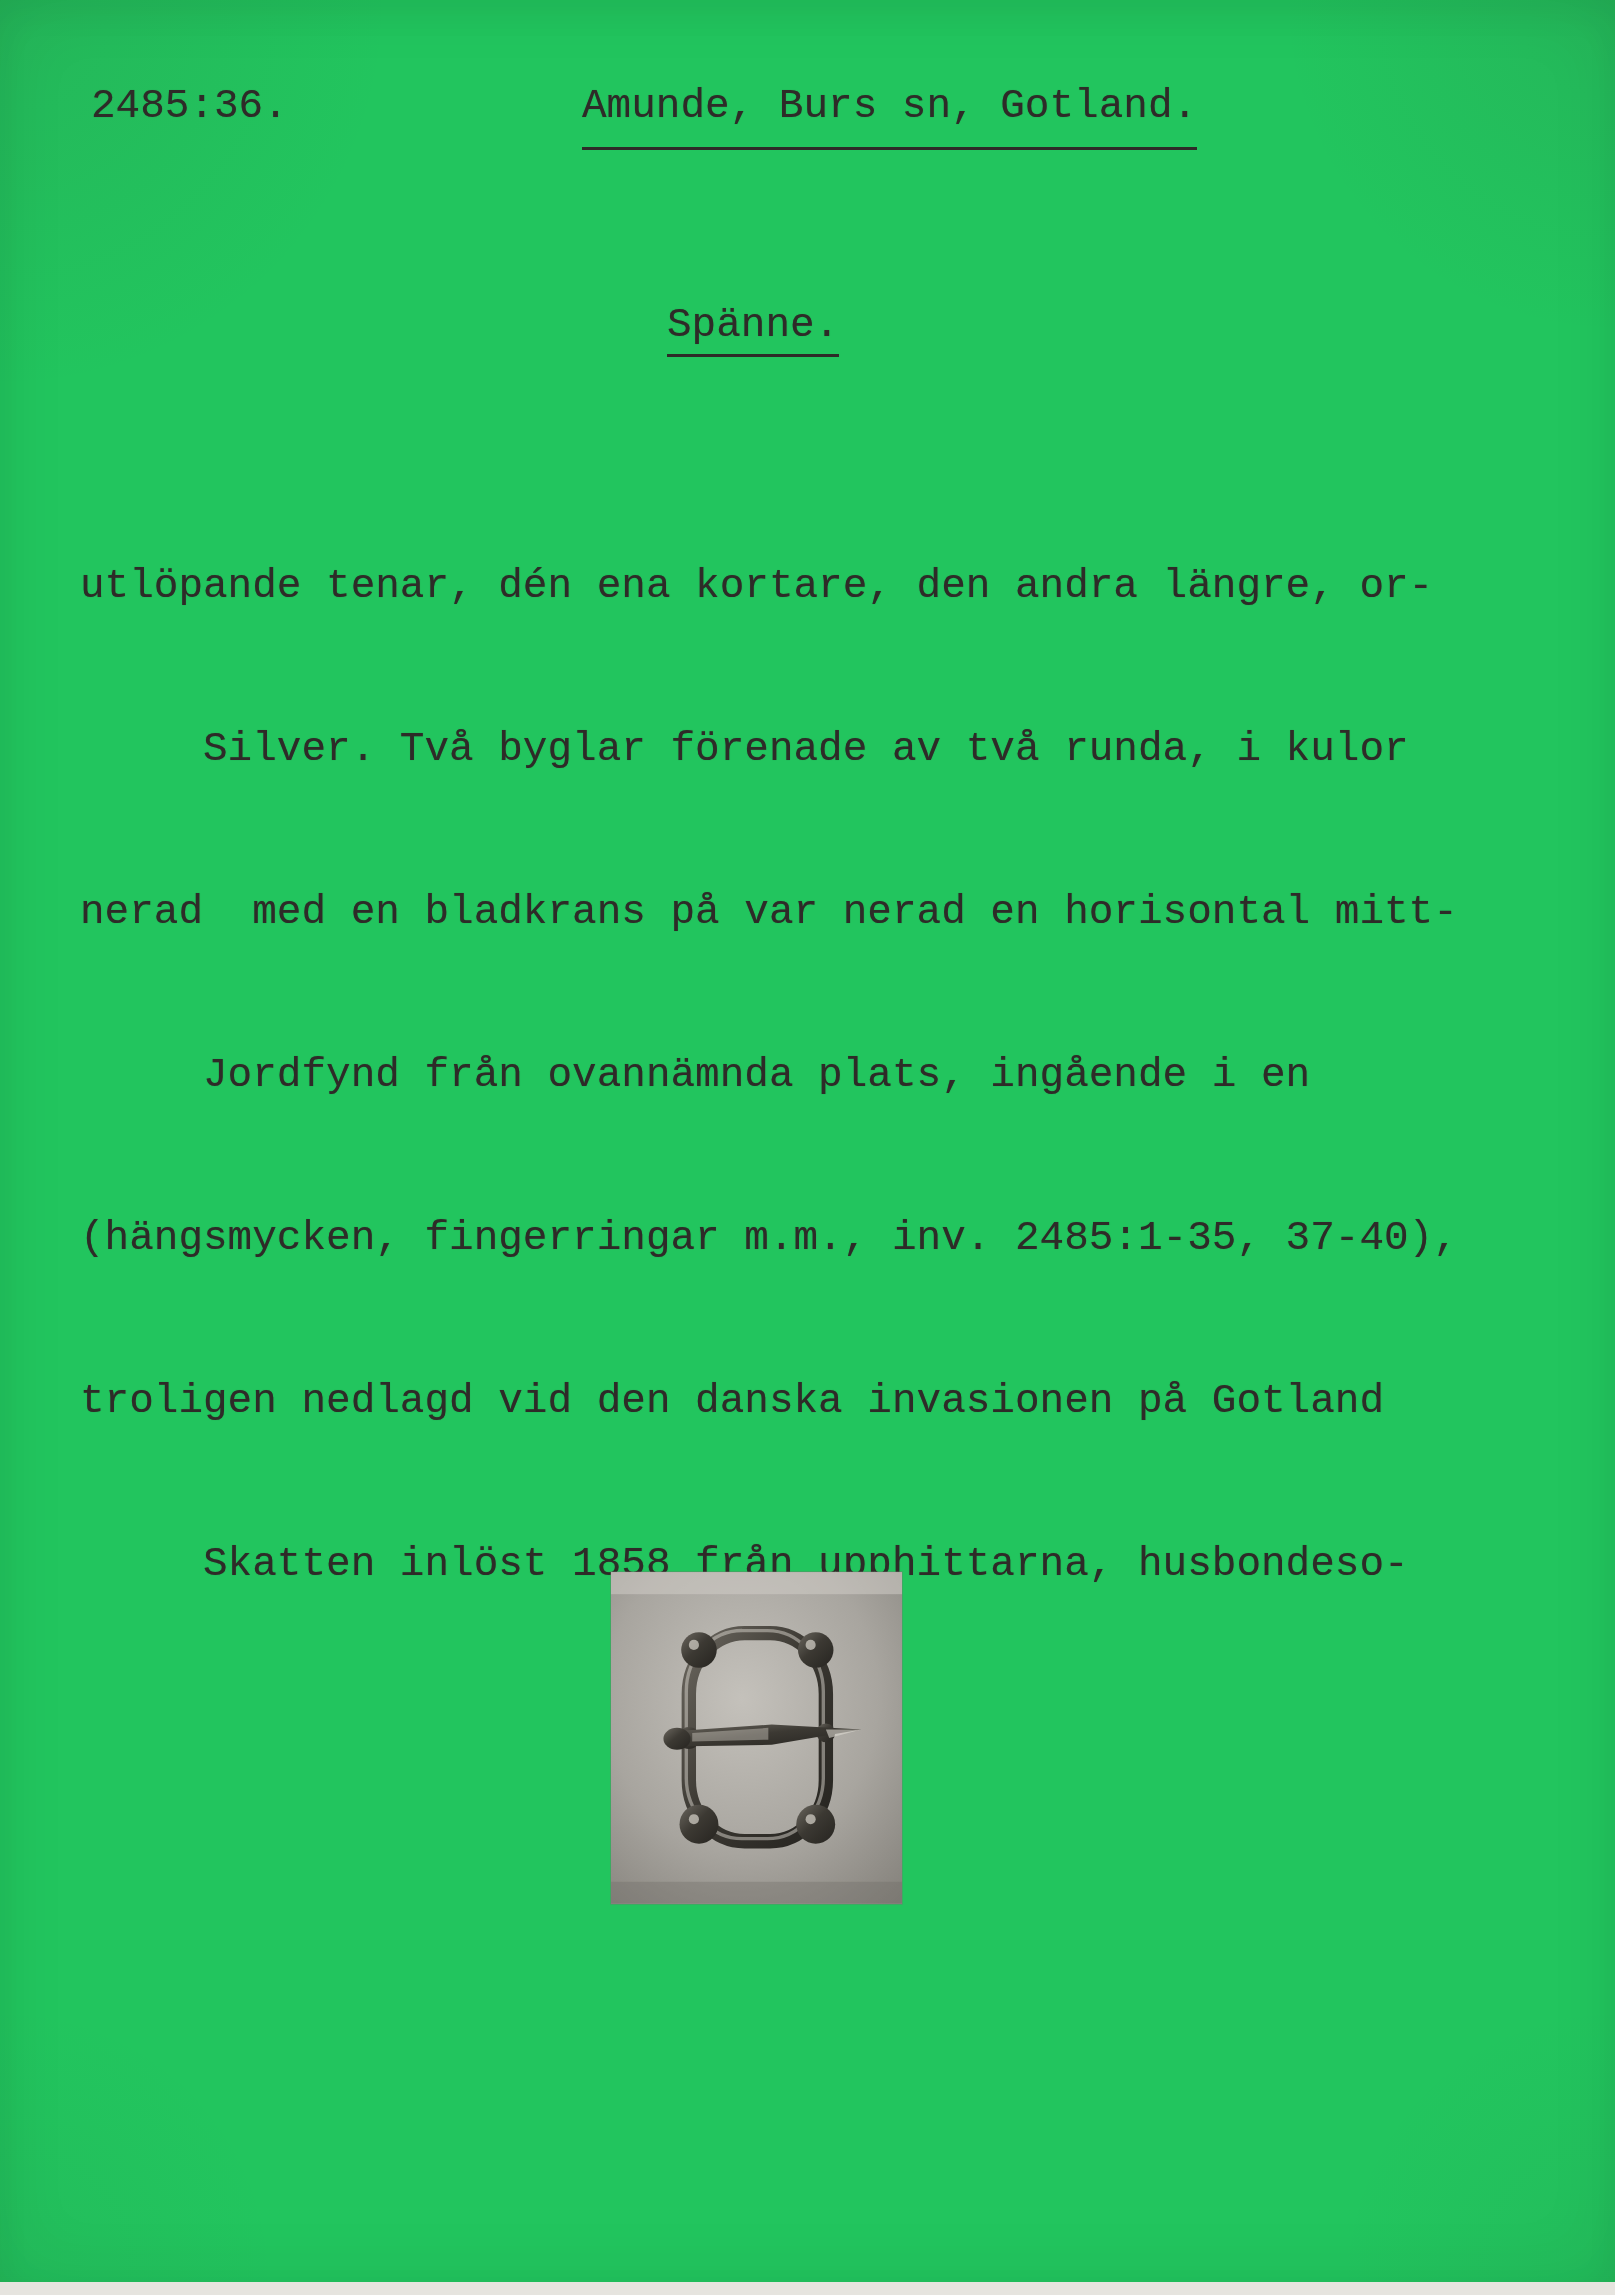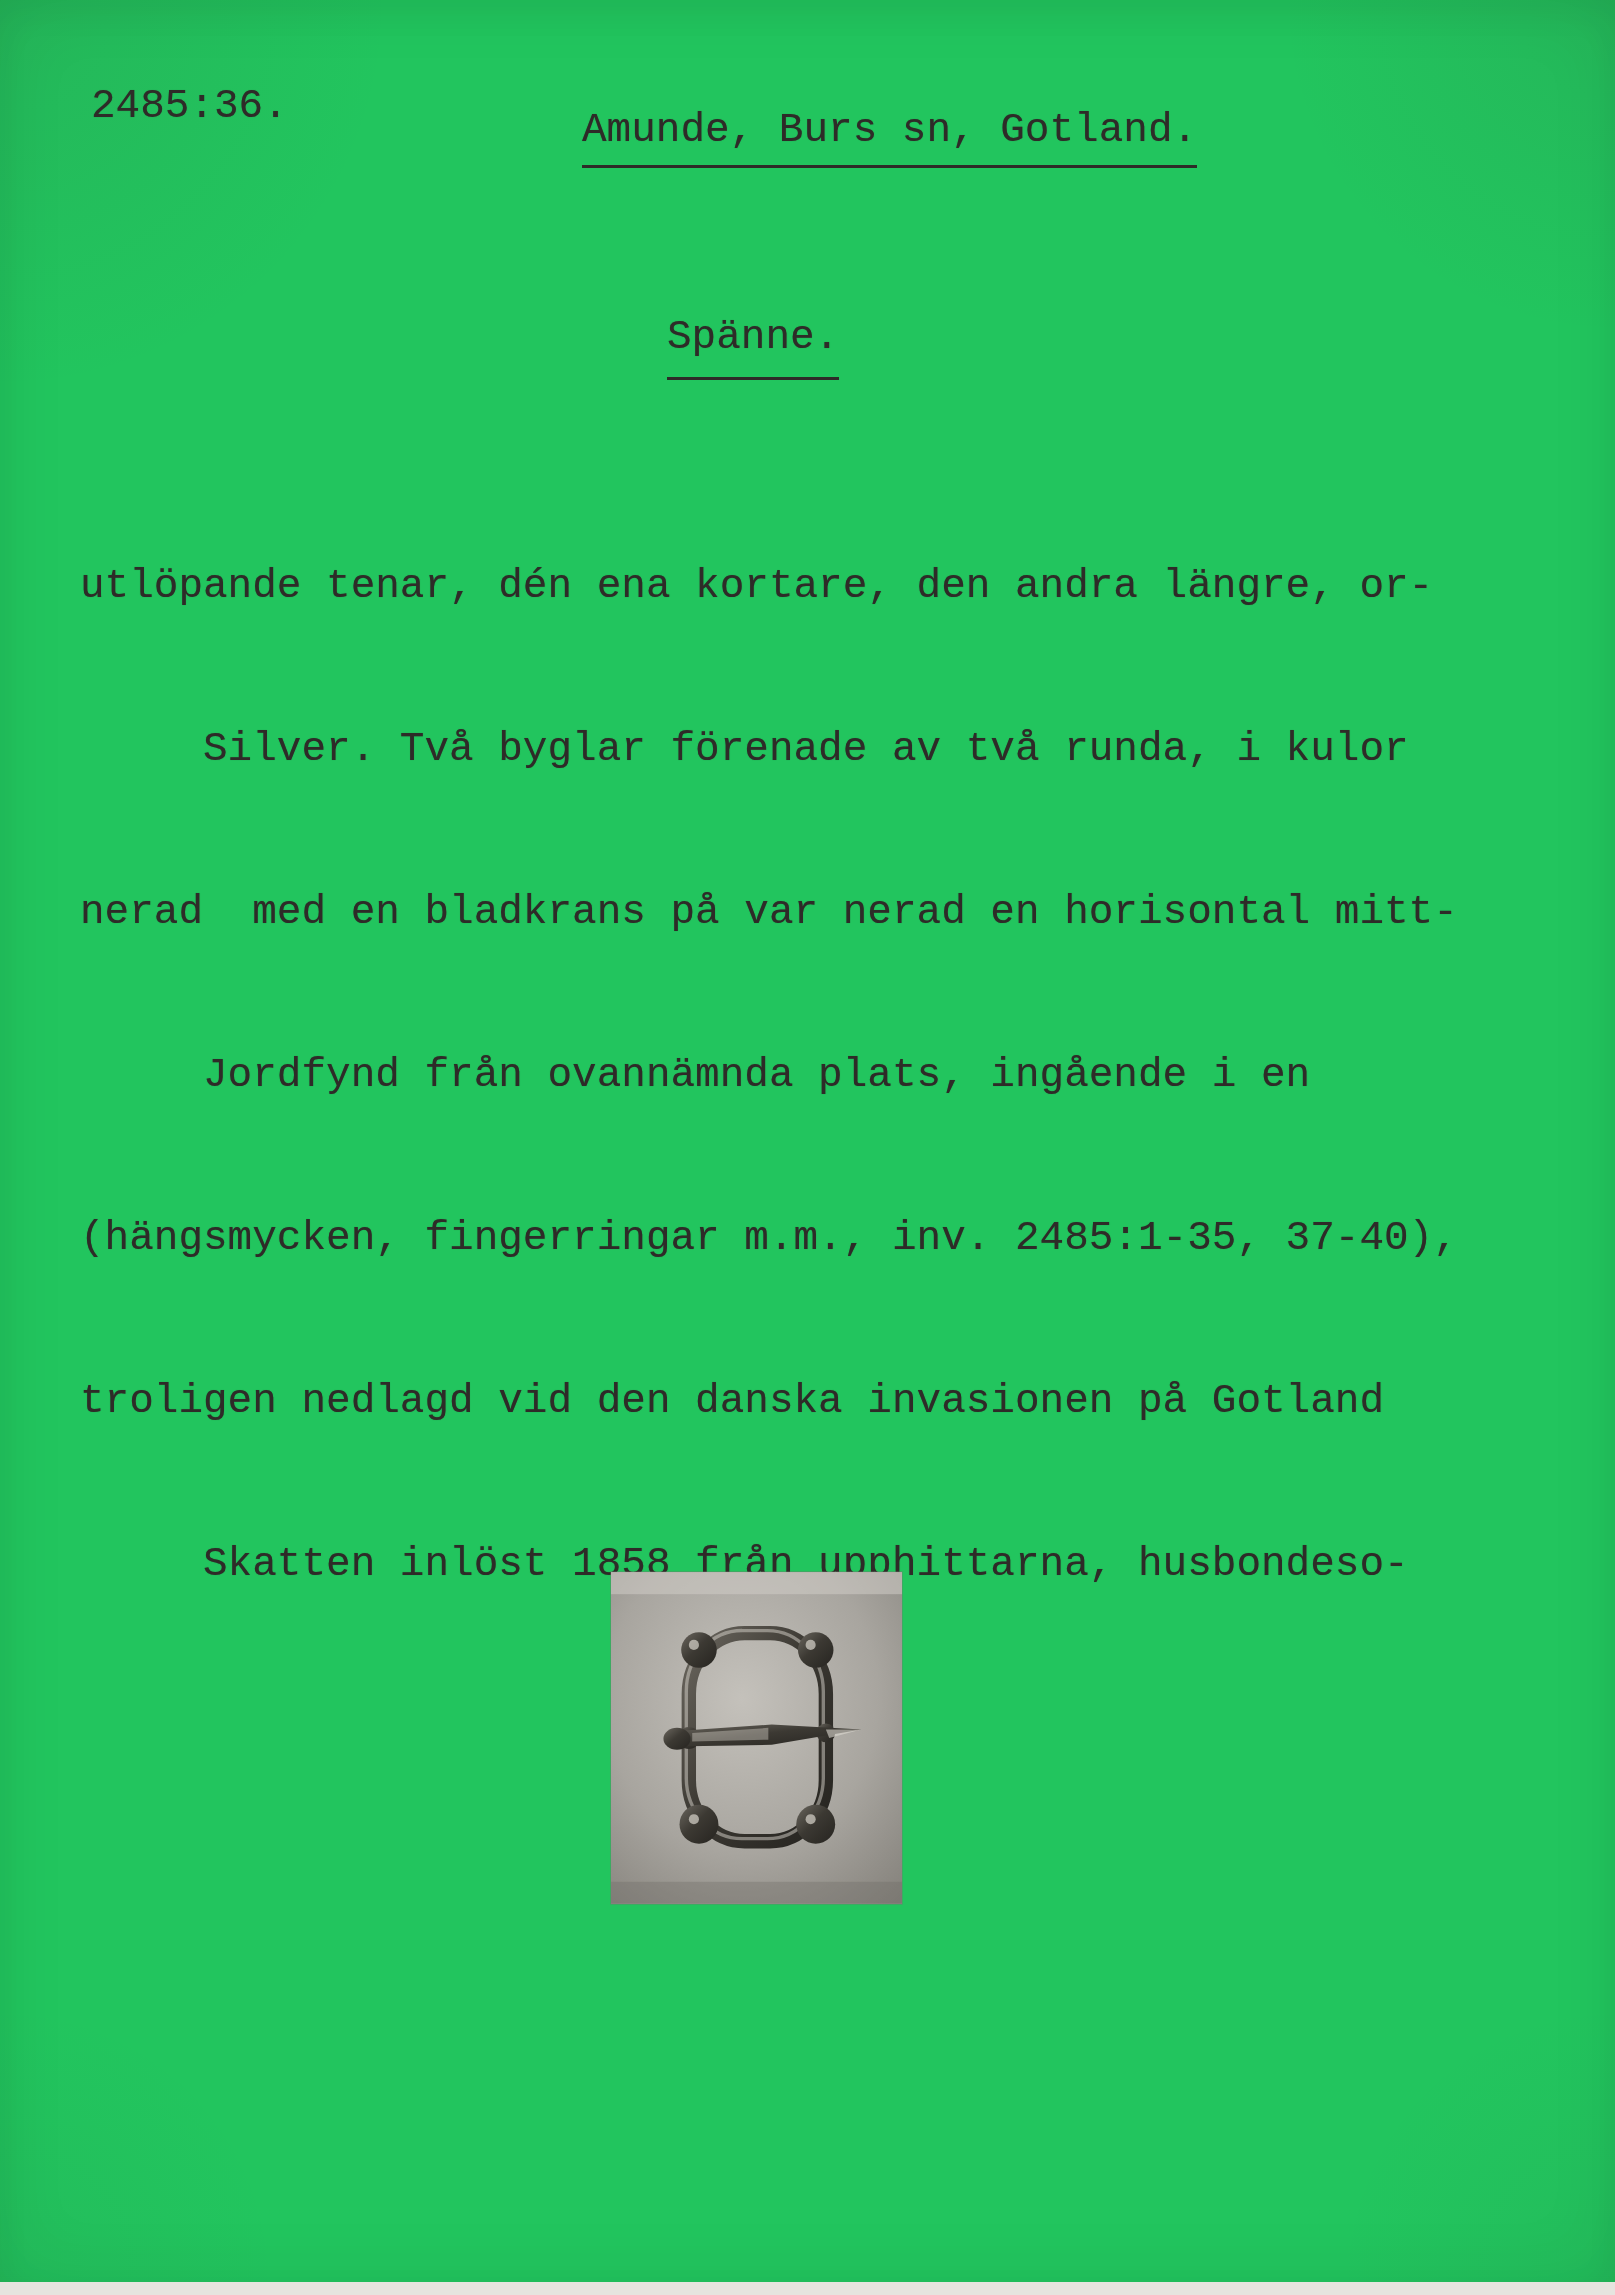--- a/index.html
+++ b/index.html
@@ -38,29 +38,28 @@
   .inv-number {
     position: absolute;
     top: 86px;
     left: 91px;
   }
   .location-heading {
     position: absolute;
     top: 86px;
     left: 582px;
     border-bottom: 3.4px solid #2e2b28;
-    padding-bottom: 14px;
-    margin-top: 24px;
+    padding-bottom: 20px;
   }
   .object-title {
     position: absolute;
-    top: 317px;
+    top: 305px;
     left: 667px;
     border-bottom: 3.4px solid #2e2b28;
-    padding-bottom: 19px;
+    padding-bottom: 8px;
   }
   .dimensions {
     position: absolute;
     top: 396px;
     left: 80px;
   }
   .body-text {
     position: absolute;
     top: 484px;
     left: 80px;

